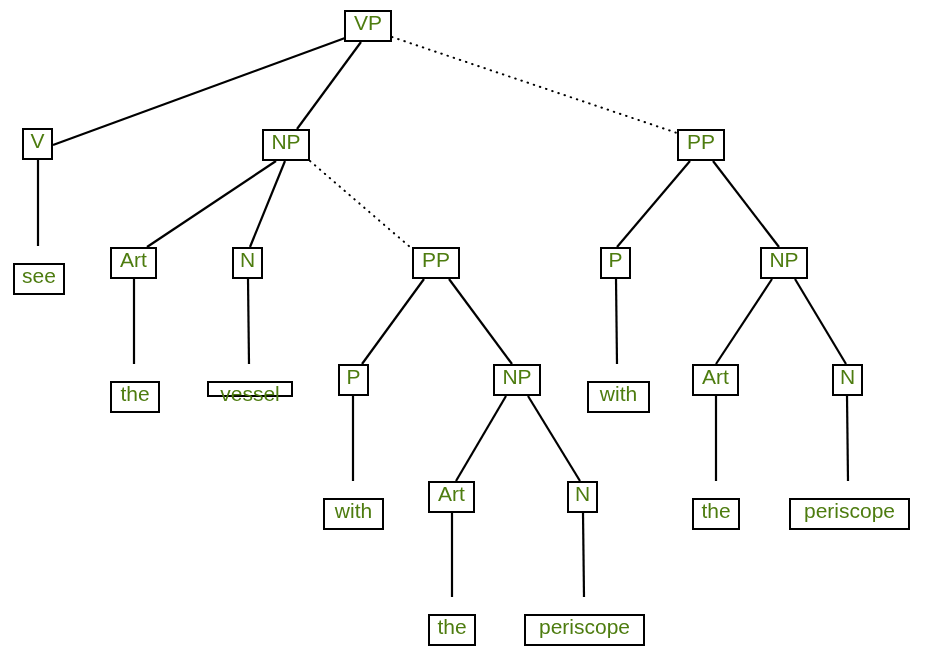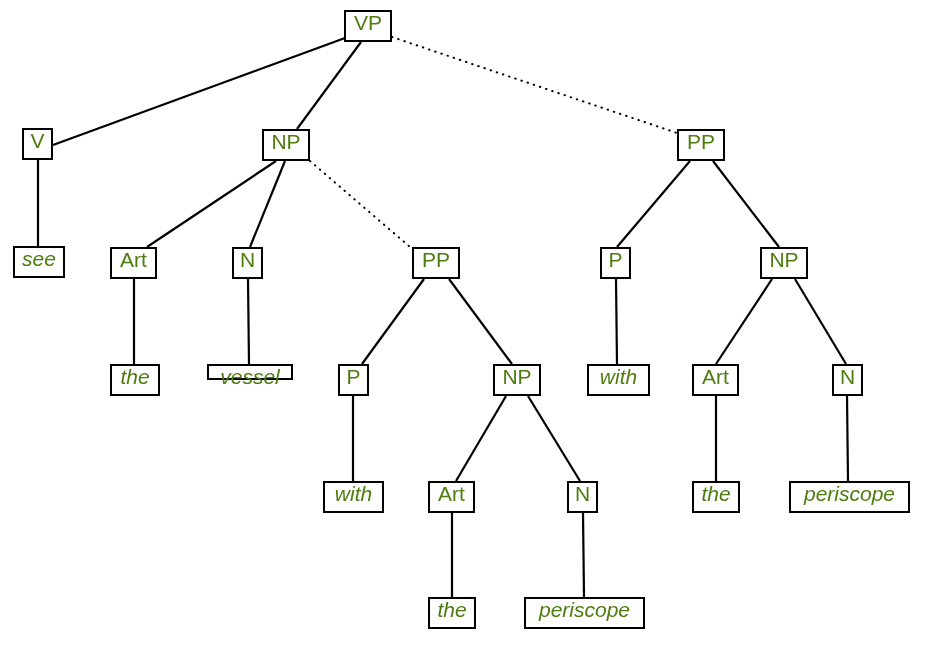--- a/index.html
+++ b/index.html
@@ -30,21 +30,21 @@
     display: flex;
     align-items: flex-start;
     justify-content: center;
     font-family: "Liberation Sans", sans-serif;
     font-size: 21px;
     line-height: 1;
     white-space: nowrap;
     letter-spacing: 0px;
   }
   .tree-node.leaf {
-    font-style: italic;
+    margin-top: 17px;
   }
 </style>
 </head>
 <body>
 
 <div id="tree-canvas">
   <svg id="tree-svg" viewBox="0 0 927 646" xmlns="http://www.w3.org/2000/svg">
       <line x1="345" y1="38" x2="53" y2="145" stroke="#000000" stroke-width="2.2"></line>
       <line x1="361" y1="42" x2="297" y2="129" stroke="#000000" stroke-width="2.2"></line>
       <line x1="392" y1="37" x2="677" y2="133" stroke="#000000" stroke-width="2" stroke-linecap="round" stroke-dasharray="0.5 6"></line>

